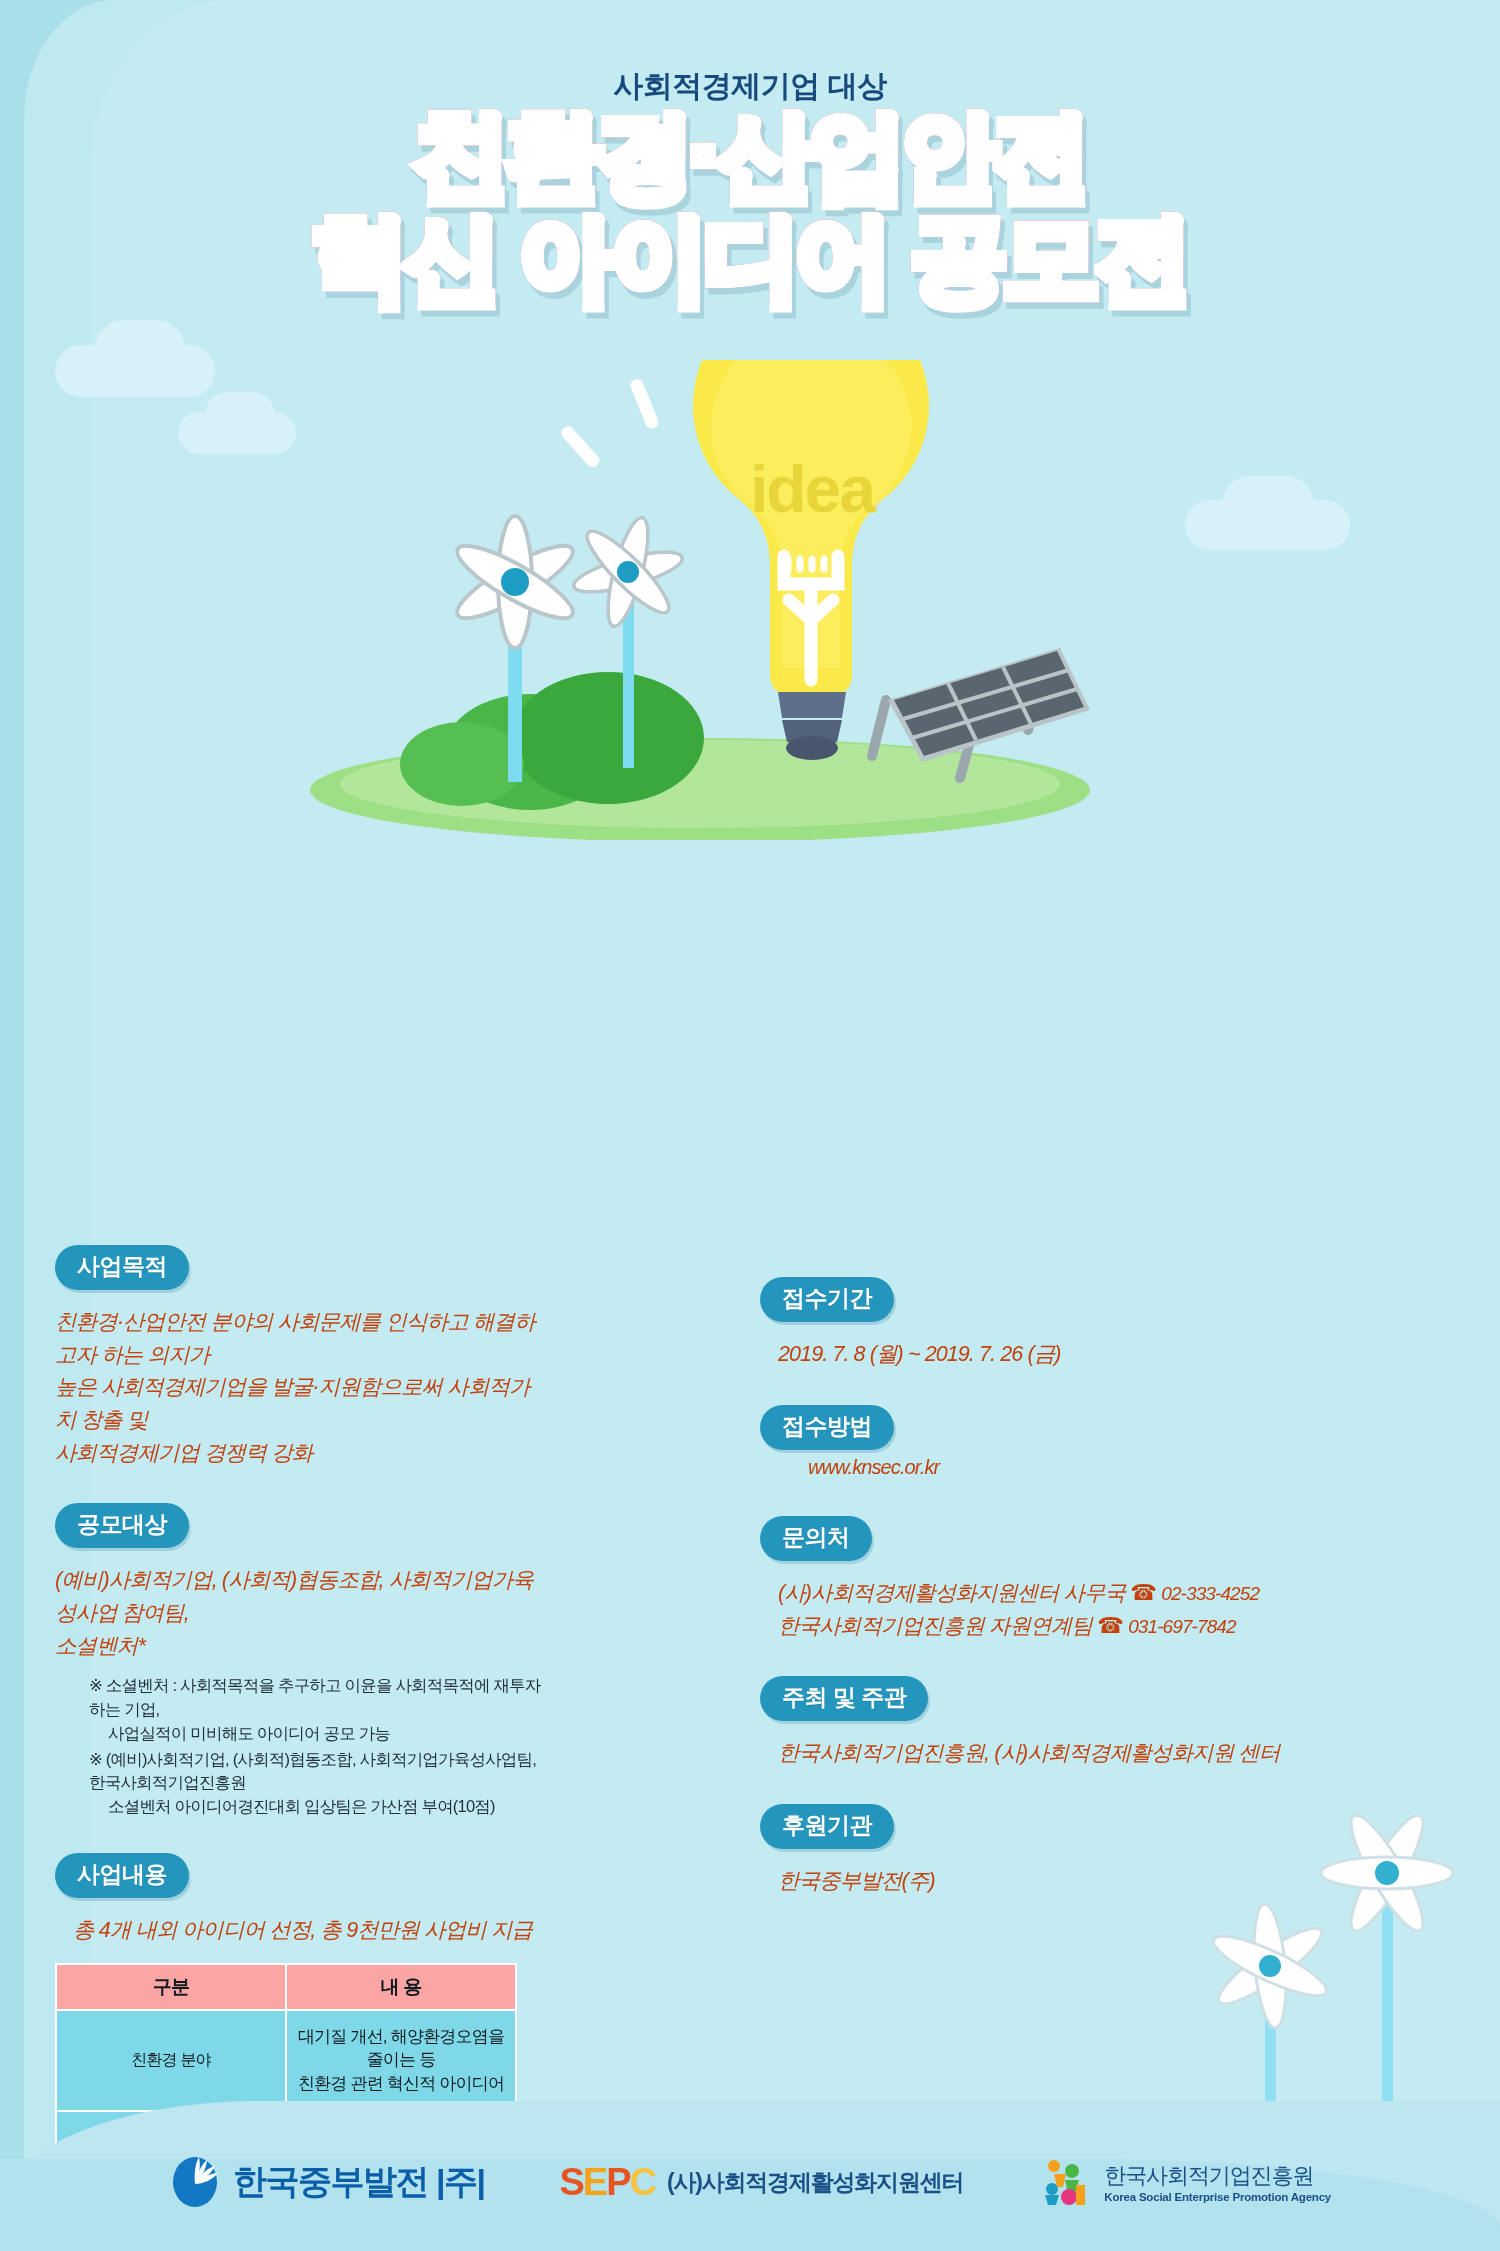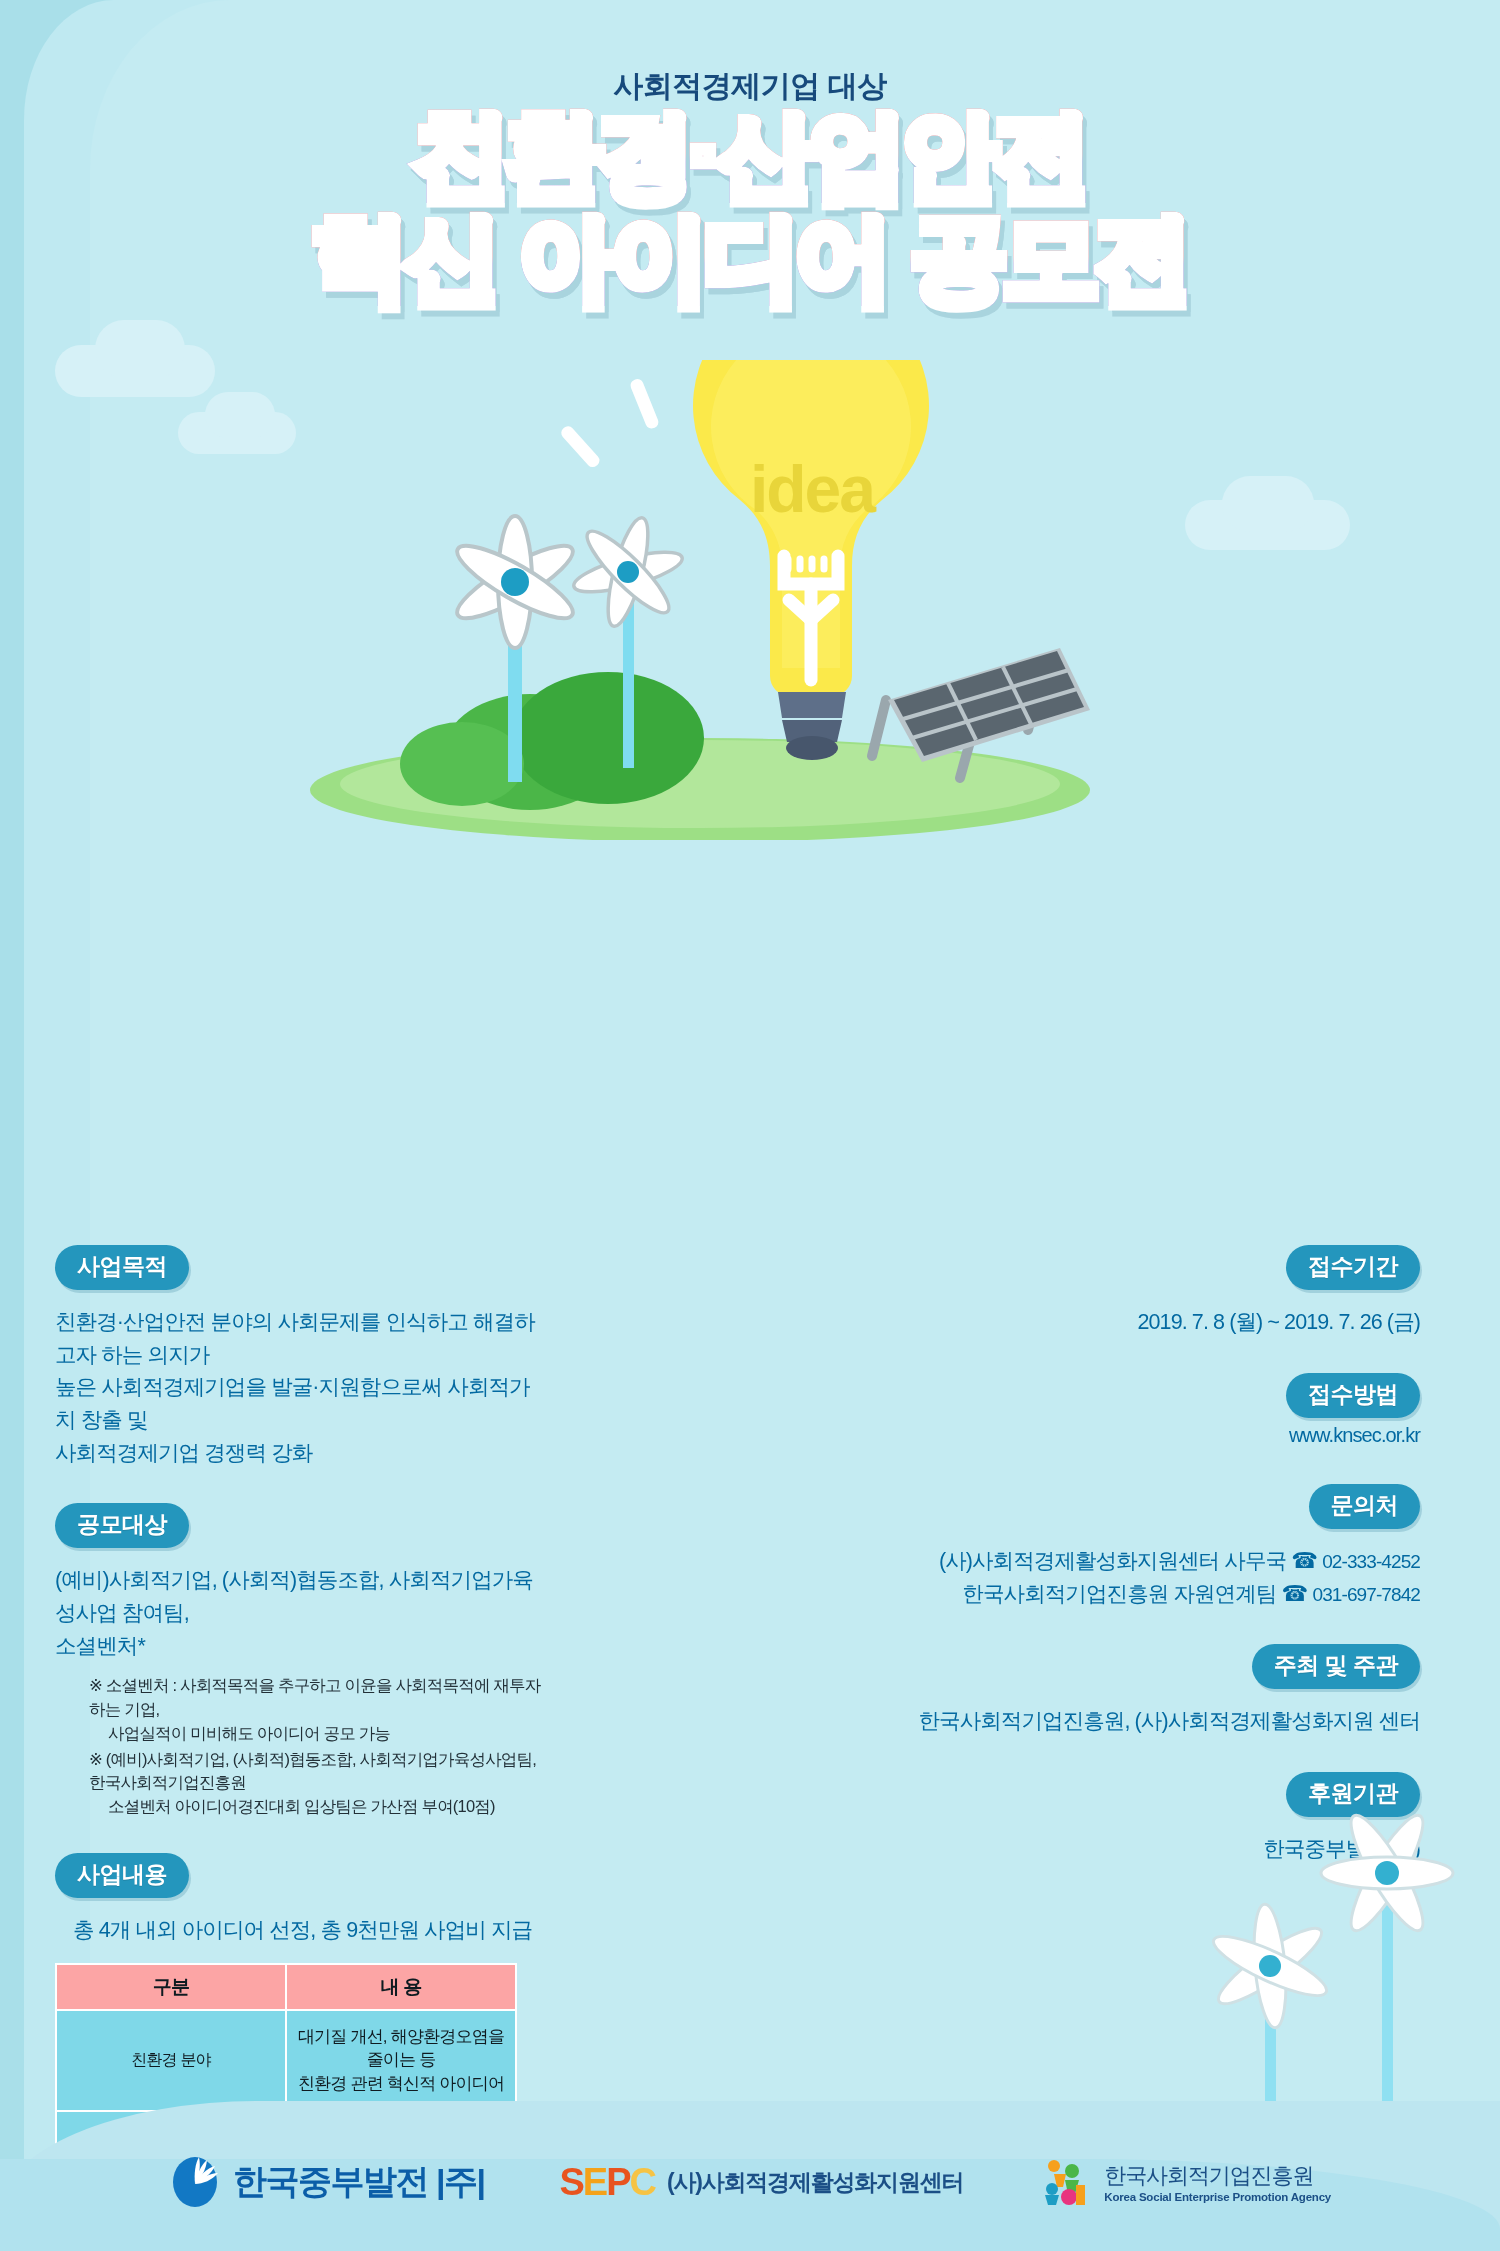--- a/index.html
+++ b/index.html
@@ -80,41 +80,42 @@
     paint-order: stroke fill;
     filter: drop-shadow(4px 6px 0 rgba(120,170,185,0.35));
   }
   .bigtitle .tl.l2 { margin-top: 8px; }
 
   
   .illu { position: absolute; left: 200px; top: 360px; width: 1100px; height: 480px; }
 
   
   .col-left  { position: absolute; left: 55px;  top: 1245px; width: 490px; }
-  .col-right { position: absolute; left: 760px; top: 1245px; width: 660px; text-align: right; }
+  .col-right { position: absolute; left: 760px; top: 1277px; width: 660px; }
 
   .pill {
     display: inline-block;
     background: #2496bd;
     color: #ffffff;
     font-size: 23px;
     font-weight: bold;
     letter-spacing: -0.5px;
     padding: 6px 22px 8px;
     border-radius: 24px;
     box-shadow: 2px 3px 0 rgba(110,170,190,0.4);
     text-shadow: 0 1px 0 rgba(0,0,0,0.12);
   }
 
   .body-text {
     margin-top: 16px;
     font-size: 21.5px;
     line-height: 1.52;
-    color: #0369a1;
+    color: #c2410c;
     letter-spacing: -0.9px;
+    font-style: italic;
   }
   .body-text.indent { padding-left: 18px; }
 
   .notes {
     margin-top: 12px;
     font-size: 16.5px;
     line-height: 1.44;
     color: #223038;
     letter-spacing: -0.8px;
     padding-left: 34px;

